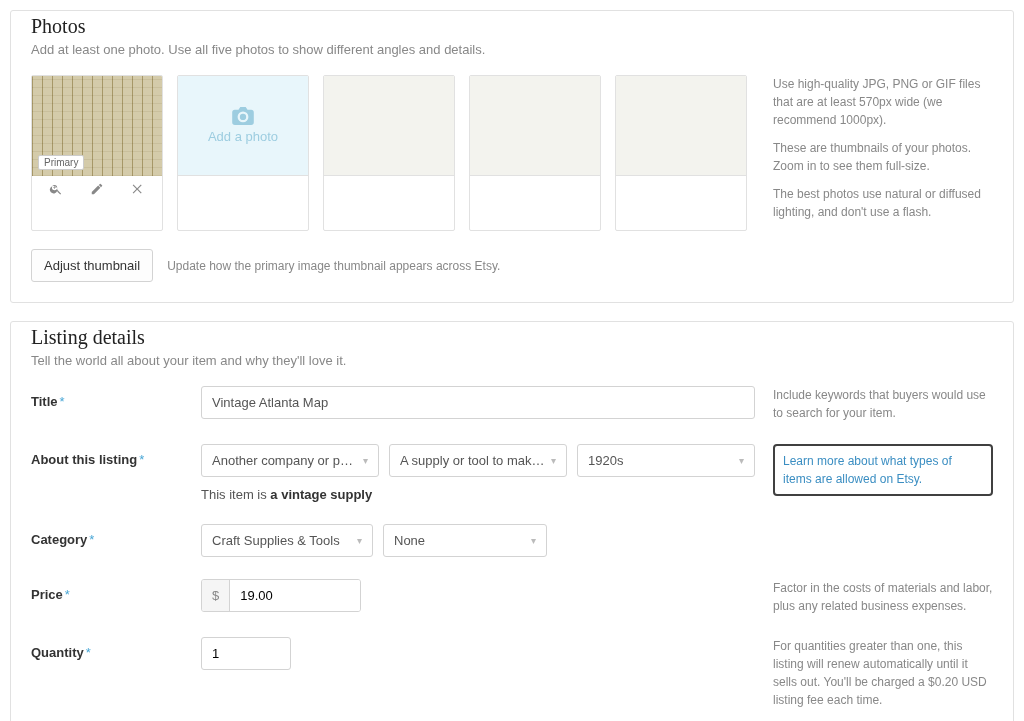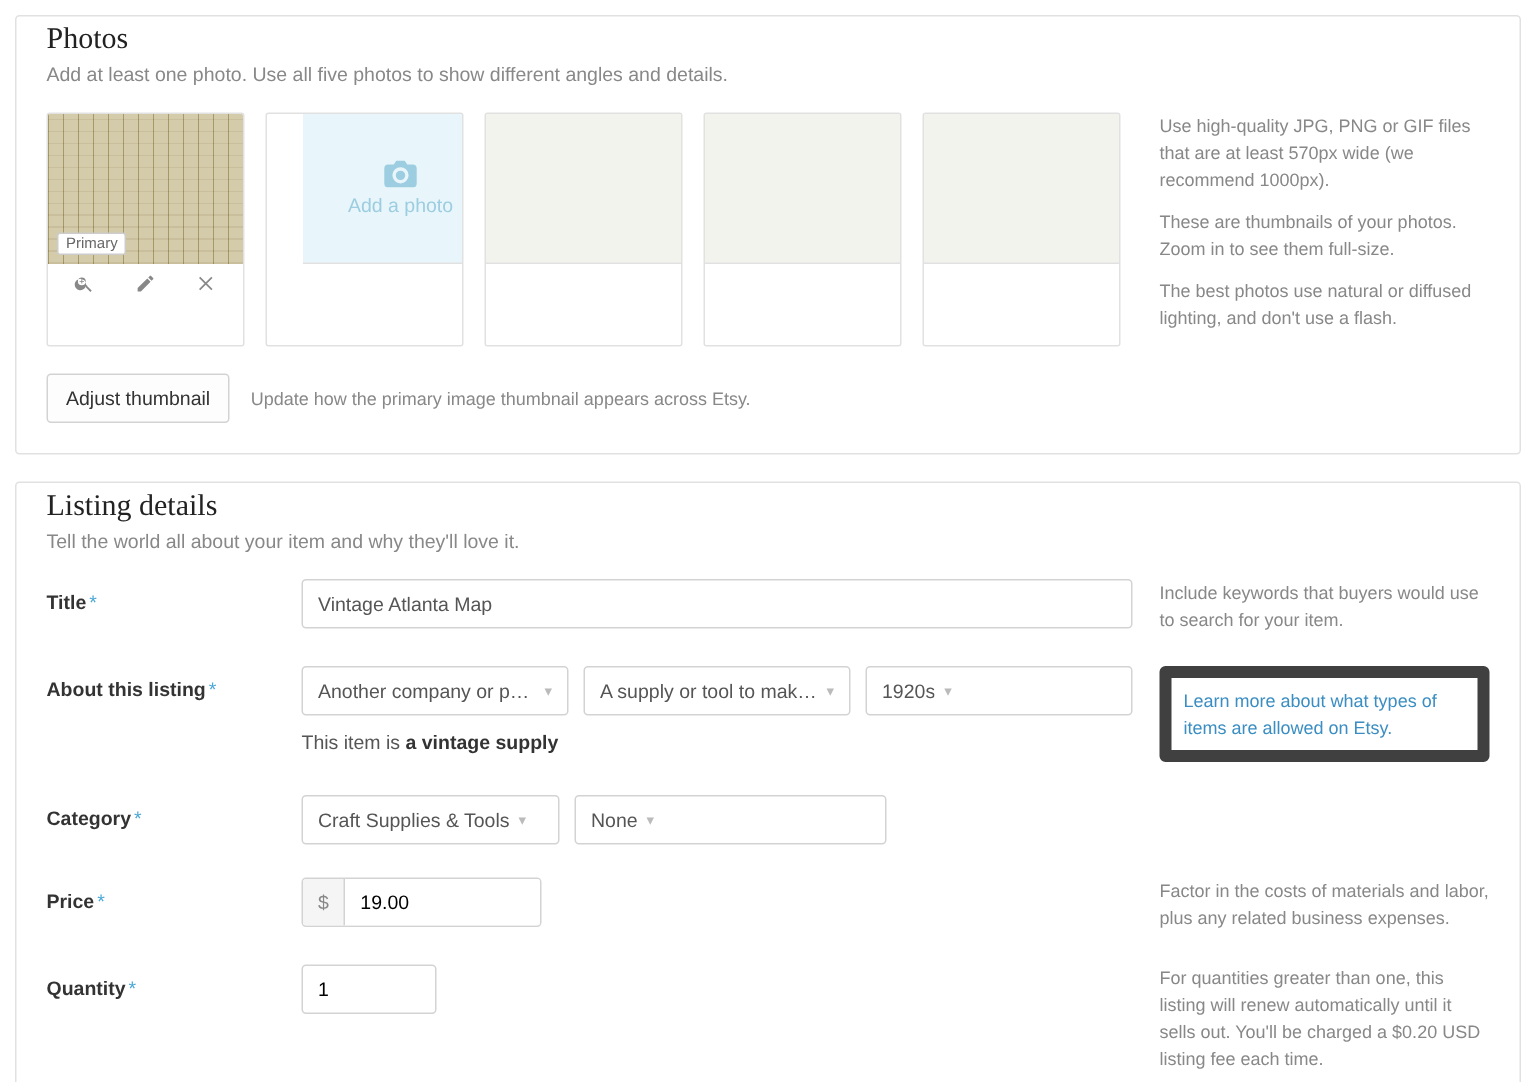--- a/index.html
+++ b/index.html
@@ -65,21 +65,20 @@
   }
   .photo-slot.add {
     background: #e8f6fb;
     display: flex;
     flex-direction: column;
     align-items: center;
     justify-content: center;
     color: #9dcde0;
     font-size: 13px;
     gap: 4px;
-    margin-left: 24px;
   }
   .photo-slot-wrap {
     width: 132px;
     border: 1px solid #e1e1e1;
     border-radius: 2px;
     overflow: hidden;
   }
   .photo-slot-wrap .photo-slot { border-left:none;border-right:none;border-top:none;width:100%;border-radius:0;}
   .photo-slot-wrap.first .photo-slot { border:none;}
   .photo-actions {
@@ -160,20 +159,21 @@
     font-size: 13px;
     color: #555;
     background: #fff;
   }
   .select-row {
     display: flex;
     gap: 10px;
   }
   .select {
     display: flex;
+    justify-content: space-between;
     align-items: center;
     cursor: pointer;
     white-space: nowrap;
     overflow: hidden;
   }
   .select .caret {
     color: #bbb;
     font-size: 10px;
     margin-left: 6px;
   }
@@ -205,21 +205,21 @@
     outline: none;
   }
   .qty-input {
     width: 90px;
     border: 1px solid #d3d3d3;
     border-radius: 3px;
     padding: 8px 10px;
     font-size: 13px;
   }
   .link-boxed {
-    border: 8px solid #404040;
+    border: 2px solid #404040;
     border-radius: 4px;
     padding: 6px 8px;
     display: inline-block;
   }
   .cam-icon { width:22px;height:18px;fill:#9dcde0;}
 </style>
 </head>
 <body>
 
 <div class="panel">
@@ -325,21 +325,21 @@
   </div>
 
   <div class="form-row">
     <div class="form-label"><span>Category</span><span class="req">*</span></div>
     <div class="form-main">
       <div class="select-row">
         <div class="select" style="width:172px;flex:none">
           <span class="txt">Craft Supplies &amp; Tools</span>
             <span class="caret">▾</span>
         </div>
-        <div class="select" style="width:208px;flex:none">
+        <div class="select" style="width:164px;flex:none">
           <span class="txt">None</span>
             <span class="caret">▾</span>
         </div>
       </div>
     </div>
     <div class="form-side"></div>
   </div>
 
   <div class="form-row">
     <div class="form-label"><span>Price</span><span class="req">*</span></div>

